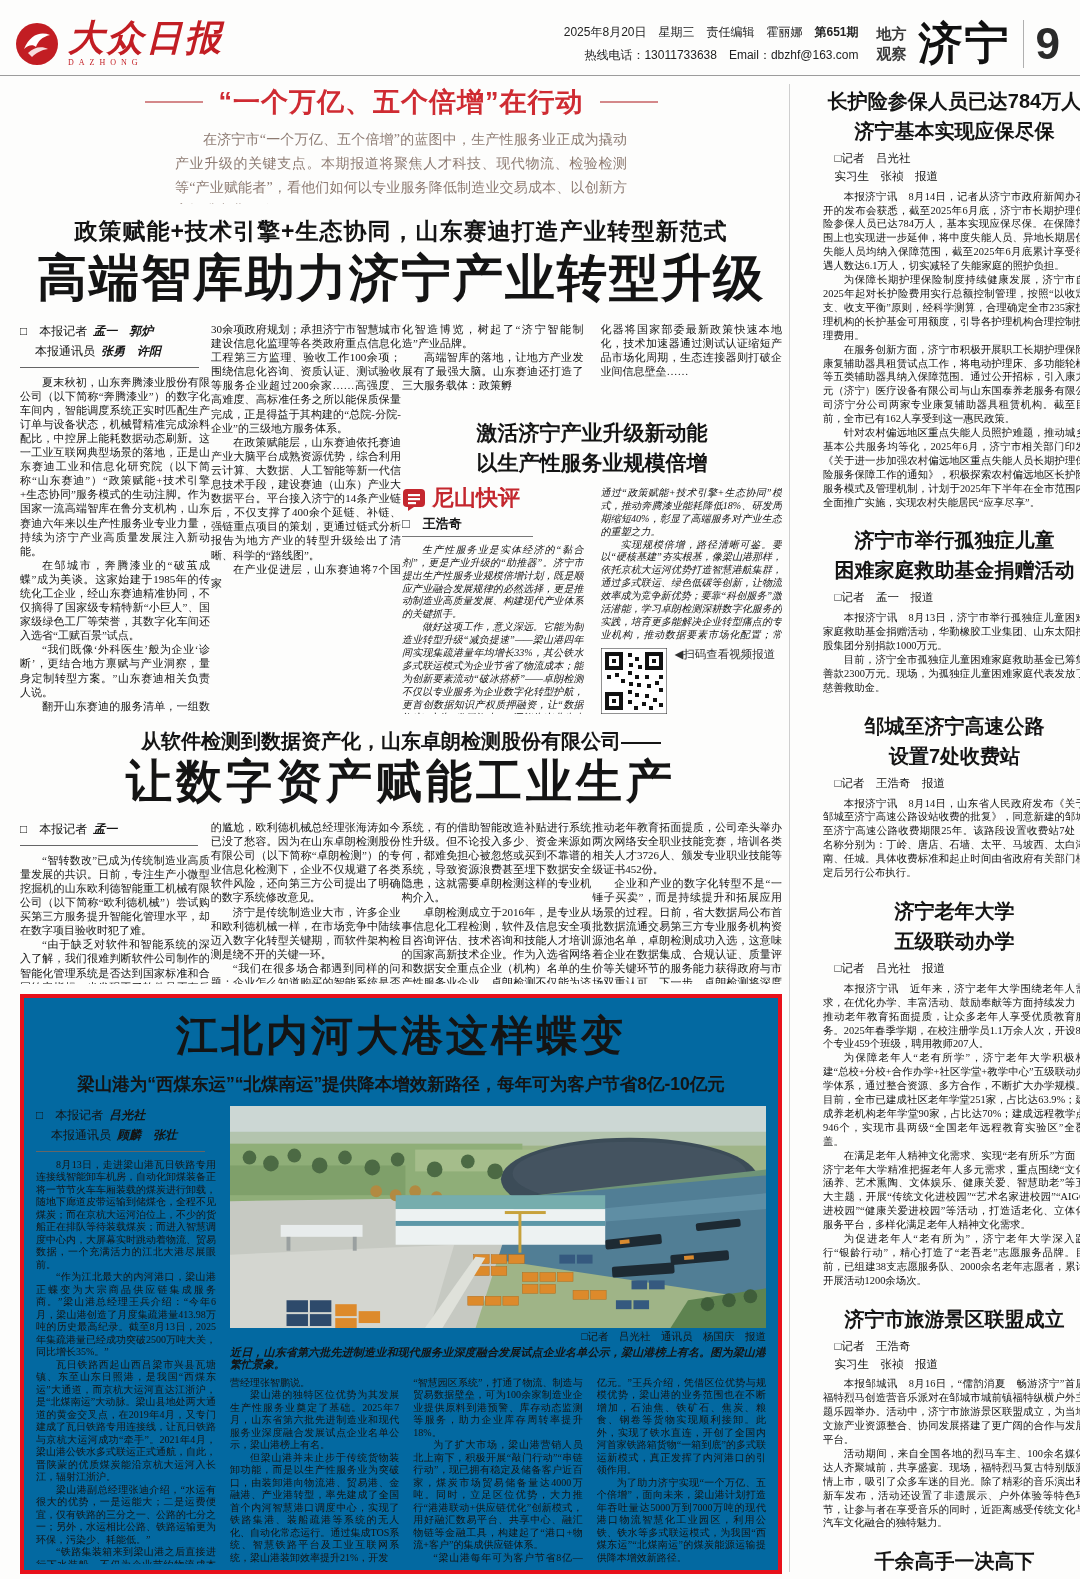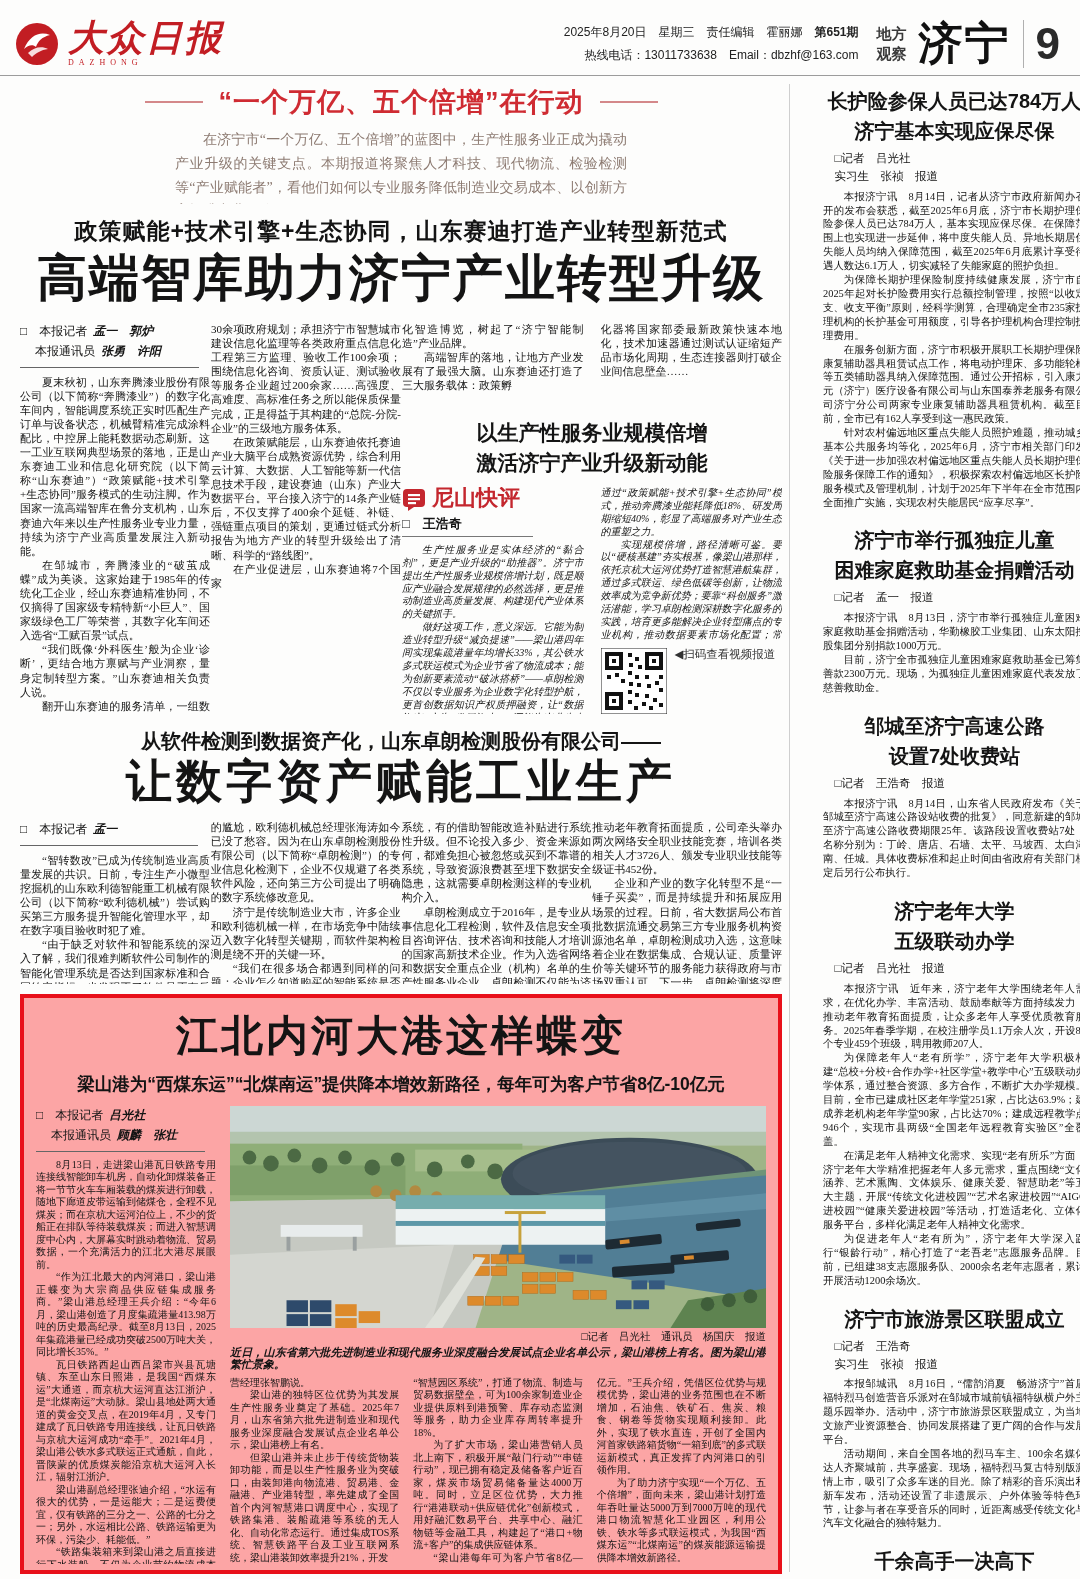--- a/index.html
+++ b/index.html
@@ -51,21 +51,21 @@
 .cmt-brand-text{font-size:22px;font-weight:900;color:#c4272e;font-family:"Liberation Sans","DejaVu Sans",sans-serif}
 .cmt-author{font-style:normal;font-size:13px;font-weight:700;border-bottom:1px solid #777;padding-bottom:5px;margin-bottom:7px;width:72%;font-family:"Liberation Sans","DejaVu Sans",sans-serif}
 .cmt-text{flex:1;overflow:hidden}
 .qr-row{display:flex;align-items:flex-start;gap:8px;margin-top:6px;font-style:normal}
 .qr-label{font-size:11.5px;color:#333}
 
 .a2-kicker{margin-top:14px;text-align:center;font-size:20px;font-weight:700;height:26px}
 .a2-title{text-align:center;font-size:46px;font-weight:900;letter-spacing:4px;height:56px;line-height:56px}
 .a2-body{margin-top:10px;height:164px;overflow:hidden;font-size:11px;line-height:14.1px}
 
-.red-box{margin-top:10px;border:4px solid #e8101a;height:580px;padding:8px 12px;overflow:hidden;background:#fca5a5}
+.red-box{margin-top:10px;border:4px solid #e8101a;height:580px;padding:8px 12px;overflow:hidden;background:#0369a1}
 .rb-title{text-align:center;font-size:42px;font-weight:900;letter-spacing:3px;margin-top:2px}
 .rb-sub{text-align:center;font-size:17.5px;font-weight:600;margin-top:8px}
 .rb-content{display:flex;gap:14px;margin-top:10px;height:458px;overflow:hidden;font-size:10px;line-height:12.5px}
 .rb-col1{width:180px;flex:none;overflow:hidden}
 .rb-right{flex:1;display:flex;flex-direction:column;overflow:hidden}
 .photo{height:222px;flex:none;position:relative;background:#9fb487}
 .photo svg{width:100%;height:100%;display:block}
 .cap-credit{text-align:right;font-size:10.5px;margin-top:3px;text-indent:0}
 .cap-text{font-size:11px;font-style:italic;font-weight:600;margin:2px 0 6px;text-align:justify;text-indent:0}
 .rb-cols3{display:flex;gap:14px;flex:1;overflow:hidden}
@@ -152,22 +152,22 @@
               </div>
             </div>
           <div class="bcol">
               <div>
                 <p class="cont">化器将国家部委最新政策快速本地化，技术加速器通过测试认证缩短产品市场化周期，生态连接器则打破企业间信息壁垒……</p>
               </div>
             </div>
         </div>
 
         <div class="cmt-title hei">
+          <div>激活济宁产业升级新动能</div>
           <div>以生产性服务业规模倍增</div>
-          <div>激活济宁产业升级新动能</div>
         </div>
         <div class="cmt-flex">
           <div class="cmt-col">
             <div class="cmt-brand">
               <svg width="24" height="24" viewBox="0 0 24 24">
                 <rect x="1" y="2" width="22" height="18" rx="4" fill="#c4272e"></rect>
                 <path d="M6,20 L6,24 L12,20 Z" fill="#c4272e"></path>
                 <rect x="6" y="7" width="12" height="2.2" fill="#fff"></rect>
                 <rect x="6" y="11" width="12" height="2.2" fill="#fff"></rect>
                 <rect x="6" y="15" width="8" height="2.2" fill="#fff"></rect>

